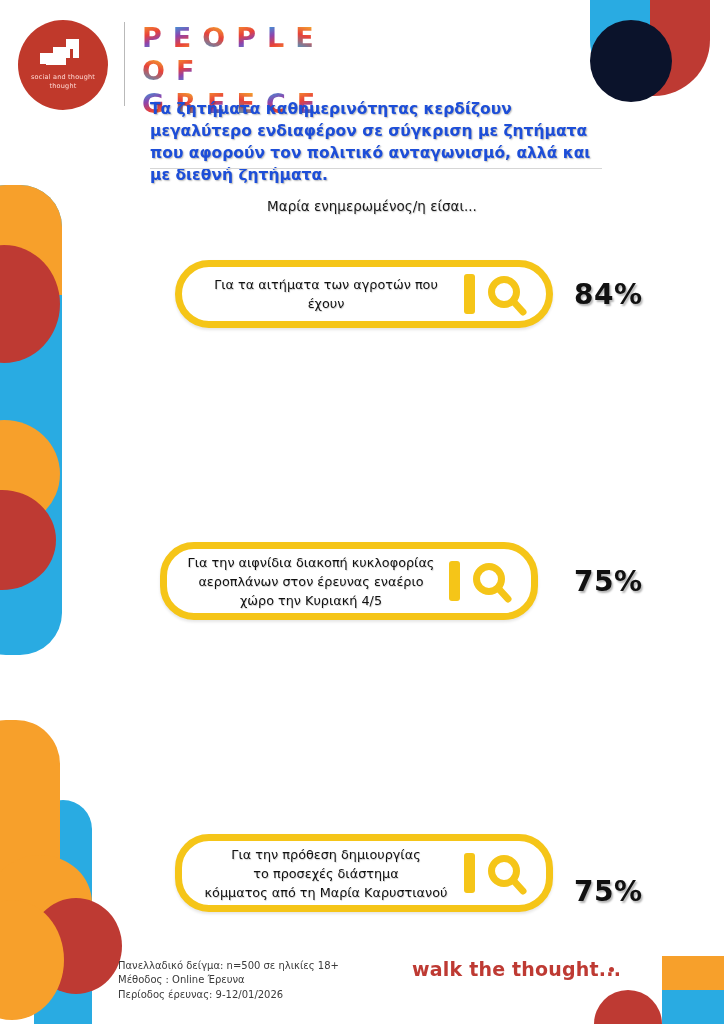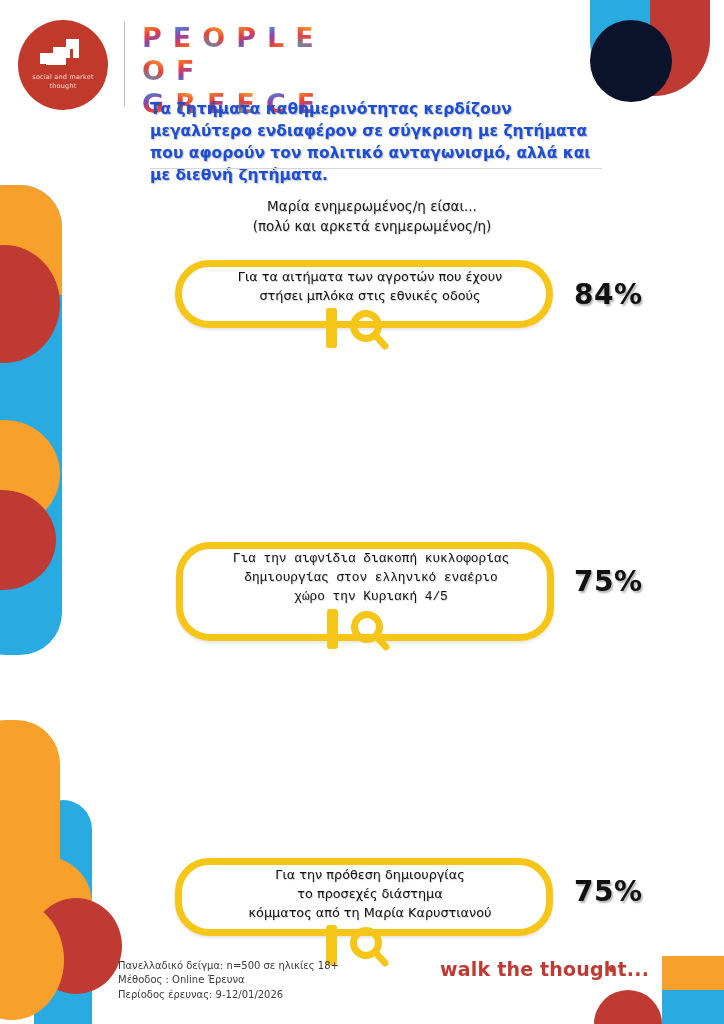--- a/index.html
+++ b/index.html
@@ -84,23 +84,22 @@
     font-size:13.5px;line-height:20px;color:#1a1a1a;
     text-shadow:.7px .7px 1.2px rgba(0,0,0,.22);
   }
 
   
   .rows{position:absolute;left:0;top:252px;width:724px;}
   .row{position:relative;height:145px;}
   .pill{
     position:absolute;
     border:7px solid #F5C518;border-radius:34px;background:#fff;
-    box-sizing:border-box;display:flex;align-items:center;
+    box-sizing:border-box;display:flex;align-items:center;justify-content:flex-end;
     box-shadow:0 2px 3px rgba(0,0,0,.10);
-    flex-direction:column;
   }
   .pill-text{
     flex:1;text-align:center;padding:0 2px 0 14px;
     font-size:12.8px;line-height:19px;color:#111;
     text-shadow:.6px .6px 1px rgba(0,0,0,.2);
   }
   .iq{position:relative;width:76px;height:46px;margin-right:12px;flex:0 0 auto;}
   .iq .bar{position:absolute;left:6px;top:3px;width:11px;height:40px;border-radius:3px;background:#F5C518;}
   .iq svg{position:absolute;left:24px;top:2px;}
   .pct{
@@ -108,21 +107,21 @@
     text-shadow:1.5px 1.5px 2px rgba(0,0,0,.30);letter-spacing:.5px;
   }
 
   
   .footer-note{
     position:absolute;left:118px;bottom:22px;
     font-size:10px;line-height:14.5px;color:#3a3a3a;
   }
   .tagline{
     position:absolute;left:412px;bottom:44px;
-    font-size:19px;font-weight:bold;color:#BE3A33;letter-spacing:.2px;margin-left:28px;
+    font-size:19px;font-weight:bold;color:#BE3A33;letter-spacing:.2px;
   }
 </style>
 </head>
 <body>
 
 <div class="page">
 
   <div class="deco lbar-top"></div>
   <div class="deco lbar-top-orange"></div>
   <div class="deco lcircle-red1"></div>
@@ -148,21 +147,21 @@
 
     <div class="logo-circle">
       <div class="logo-mark">
         <span class="lm1"></span>
           <span class="lm2"></span>
           <span class="lm3"></span>
         <span class="lm4"></span>
           <span class="lm5"></span>
       </div>
       <div class="logo-sub">
-        <div>social and market</div>
+        <div>social and thought</div>
         <div>thought</div>
       </div>
     </div>
 
     <div class="divider"></div>
 
     <div class="wordmark">
       <div class="wm-line">
         <span class="wm-letter">P</span>
         <span class="wm-letter v2">E</span>
@@ -184,62 +183,60 @@
         <span class="wm-letter">E</span>
       </div>
     </div>
 
     <div class="headline">Τα ζητήματα καθημερινότητας κερδίζουν μεγαλύτερο ενδιαφέρον σε σύγκριση με ζητήματα που αφορούν τον πολιτικό ανταγωνισμό, αλλά και με διεθνή ζητήματα.</div>
     <div class="head-rule"></div>
   </div>
 
   <div class="subtitle">
     <div>Μαρία ενημερωμένος/η είσαι...</div>
-    <div>(πολύ και αρκετά ενημερωμένος/η)</div>
   </div>
 
   <div class="rows">
 
     <div class="row">
       <div class="pill" style="left:175px;top:8px;width:378px;height:68px;">
         <div class="pill-text">
           <div>Για τα αιτήματα των αγροτών που έχουν</div>
-          <div>στήσει μπλόκα στις εθνικές οδούς</div>
         </div>
         <div class="iq">
           <div class="bar"></div>
           <svg width="50" height="44" viewBox="0 0 50 44">
             <circle cx="22" cy="19" r="12.5" fill="none" stroke="#F5C518" stroke-width="7"></circle>
             <line x1="31" y1="28" x2="41" y2="39" stroke="#F5C518" stroke-width="7" stroke-linecap="round"></line>
           </svg>
         </div>
       </div>
       <div class="pct" style="left:574px;top:26px;">84%</div>
     </div>
 
     <div class="row">
-      <div class="pill" style="left:176px;top:145px;width:378px;height:99px;font-family:Liberation Mono, monospace;">
+      <div class="pill" style="left:160px;top:145px;width:378px;height:78px;">
         <div class="pill-text">
           <div>Για την αιφνίδια διακοπή κυκλοφορίας</div>
-          <div>δημιουργίας στον ελληνικό εναέριο</div>
+          <div>αεροπλάνων στον έρευνας εναέριο</div>
           <div>χώρο την Κυριακή 4/5</div>
         </div>
         <div class="iq">
           <div class="bar"></div>
           <svg width="50" height="44" viewBox="0 0 50 44">
             <circle cx="22" cy="19" r="12.5" fill="none" stroke="#F5C518" stroke-width="7"></circle>
             <line x1="31" y1="28" x2="41" y2="39" stroke="#F5C518" stroke-width="7" stroke-linecap="round"></line>
           </svg>
         </div>
       </div>
       <div class="pct" style="left:574px;top:168px;">75%</div>
     </div>
 
     <div class="row">
-      <div class="pill" style="left:175px;top:316px;width:378px;height:78px;">
+      <div class="pill" style="left:175px;top:292px;width:378px;height:78px;">
         <div class="pill-text">
           <div>Για την πρόθεση δημιουργίας</div>
           <div>το προσεχές διάστημα</div>
           <div>κόμματος από τη Μαρία Καρυστιανού</div>
         </div>
         <div class="iq">
           <div class="bar"></div>
           <svg width="50" height="44" viewBox="0 0 50 44">
             <circle cx="22" cy="19" r="12.5" fill="none" stroke="#F5C518" stroke-width="7"></circle>
             <line x1="31" y1="28" x2="41" y2="39" stroke="#F5C518" stroke-width="7" stroke-linecap="round"></line>

